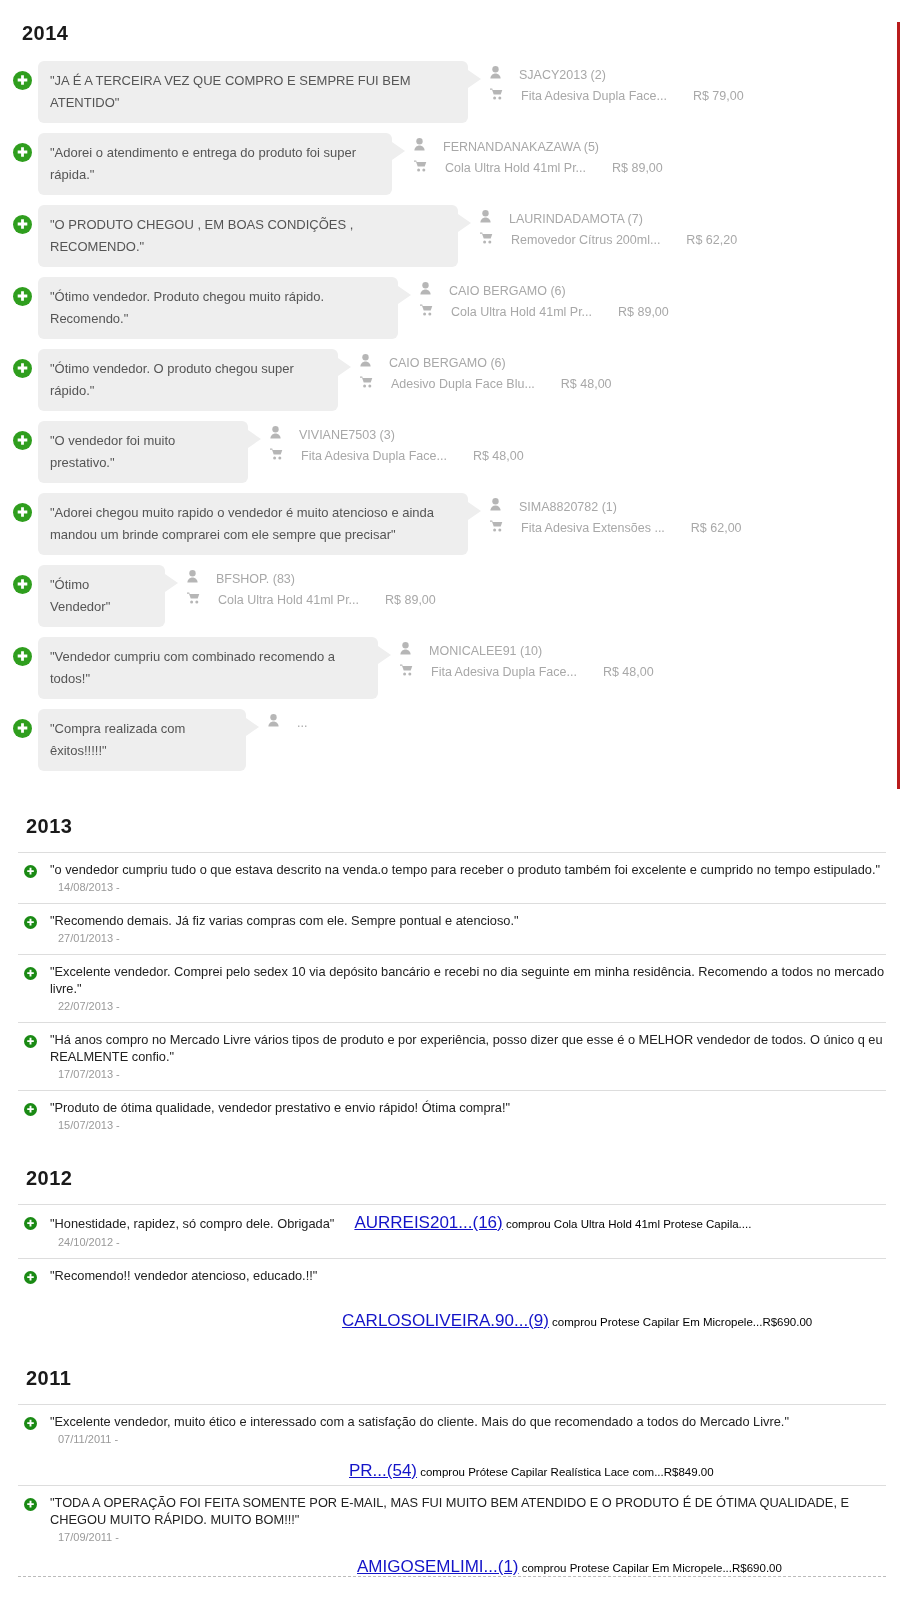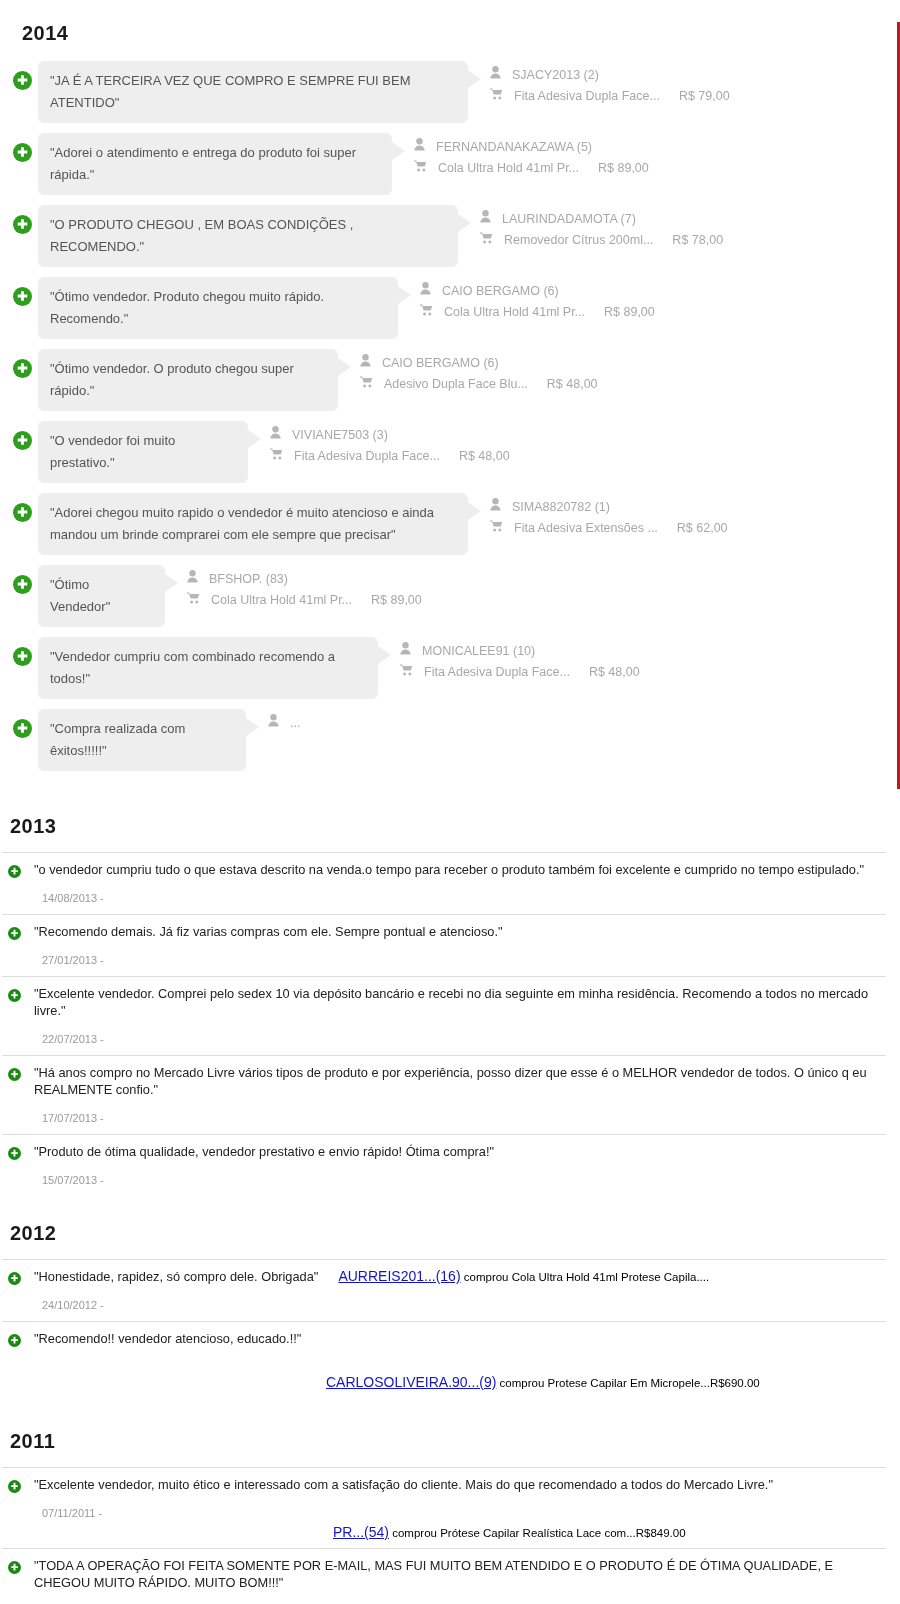--- a/index.html
+++ b/index.html
@@ -75,27 +75,27 @@
     margin-left: 22px;
     padding-top: 4px;
     font-size: 12.5px;
     color: #a8a8a8;
     line-height: 21px;
     white-space: nowrap;
   }
   .meta-line {
     display: flex;
     align-items: center;
-    gap: 11px;
+    gap: 18px;
   }
   .meta-line .gicon { flex: 0 0 auto; opacity: 0.95; }
   .meta-price { margin-left: 8px; }
 
   
-  .list-section { padding: 0 14px 0 2px; }
+  .list-section { padding: 0 14px 0 18px; }
   .list-section .year-heading { margin: 26px 0 14px 8px; }
 
   .list-row {
     border-top: 1px solid #dddddd;
     padding: 8px 0 10px 0;
     position: relative;
   }
   .list-row.dashed-bottom { border-bottom: 1px dashed #bbbbbb; }
 
   .list-body {
@@ -111,34 +111,34 @@
   .list-main { flex: 1 1 auto; min-width: 0; }
 
   .list-text {
     font-size: 12.8px;
     line-height: 17px;
     color: #222222;
   }
   .list-date {
     font-size: 11px;
     color: #999999;
-    margin-top: 14px;
+    margin-top: 3px;
     padding-left: 8px;
   }
 
   
   .purchase-note {
     font-size: 11.5px;
     color: #000000;
     white-space: nowrap;
   }
   .purchase-note a {
     color: #1414c8;
     text-decoration: underline;
-    font-size: 14px;
+    font-size: 17px;
   }
   .inline-row { display: flex; align-items: baseline; }
   .inline-row .list-text { margin-right: 20px; }
 
   .note-abs { position: absolute; margin-top: 24px; }
 </style>
 </head>
 <body>
 
 <div id="section-2014">
@@ -225,21 +225,21 @@
             </svg></span>
         <span>LAURINDADAMOTA (7)</span>
       </div>
       <div class="meta-line">
         <span class="gicon"><svg width="13" height="12" viewBox="0 0 13 12">
               <path d="M0 0.6h2.2l.5 1.4h9.6l-1.6 4.6H3.7L3 4.4 2 1.7H0z" fill="#b3b3b3"></path>
               <circle cx="4.6" cy="10" r="1.5" fill="#b3b3b3"></circle>
               <circle cx="9.8" cy="10" r="1.5" fill="#b3b3b3"></circle>
             </svg></span>
         <span>Removedor Cítrus 200ml...</span>
-        <span class="meta-price">R$ 78,00</span>
+        <span class="meta-price">R$ 62,20</span>
       </div>
     </div>
   </div>
 
   <div class="bubble-row">
     <span class="plus-icon">
       <svg width="19" height="19" viewBox="0 0 19 19">
           <circle cx="9.5" cy="9.5" r="9.5" fill="#2f9e1e"></circle>
           <path d="M8.1 4.2h2.8v3.4h3.4v2.8h-3.4v3.4H8.1v-3.4H4.7V7.6h3.4z" fill="#fff"></path>
         </svg>

